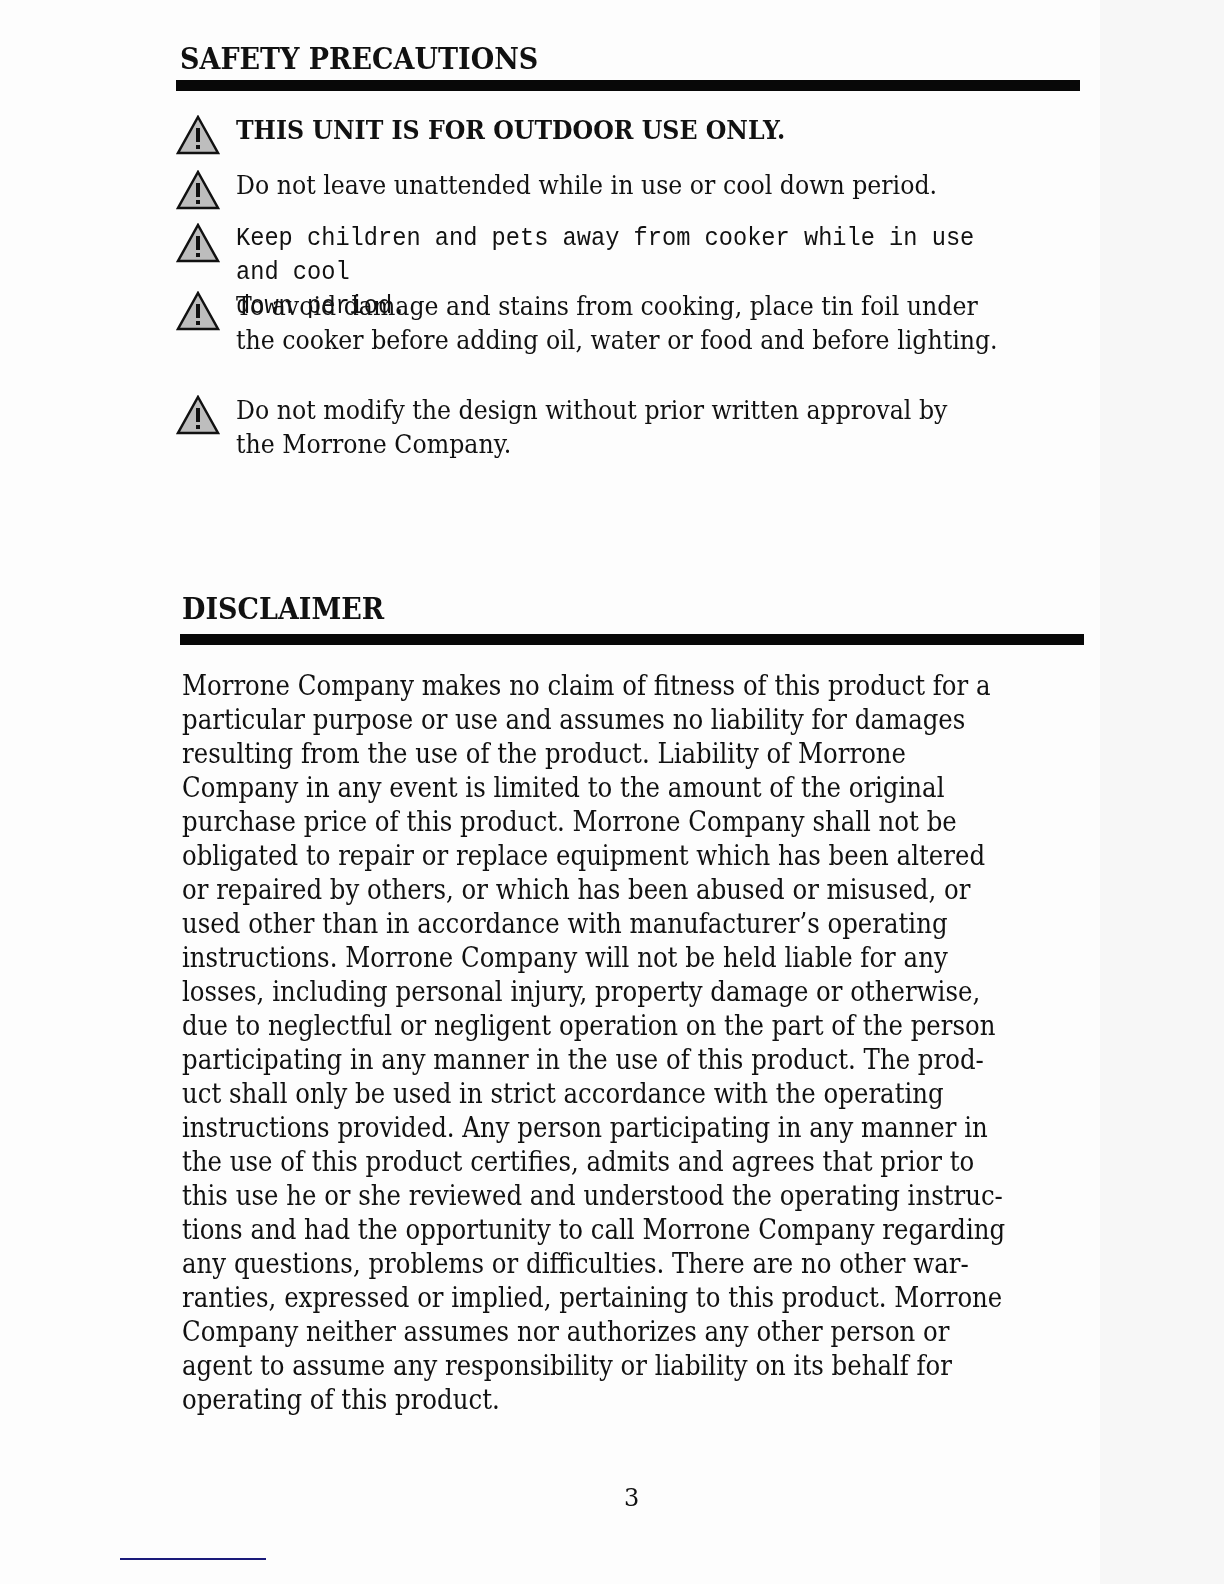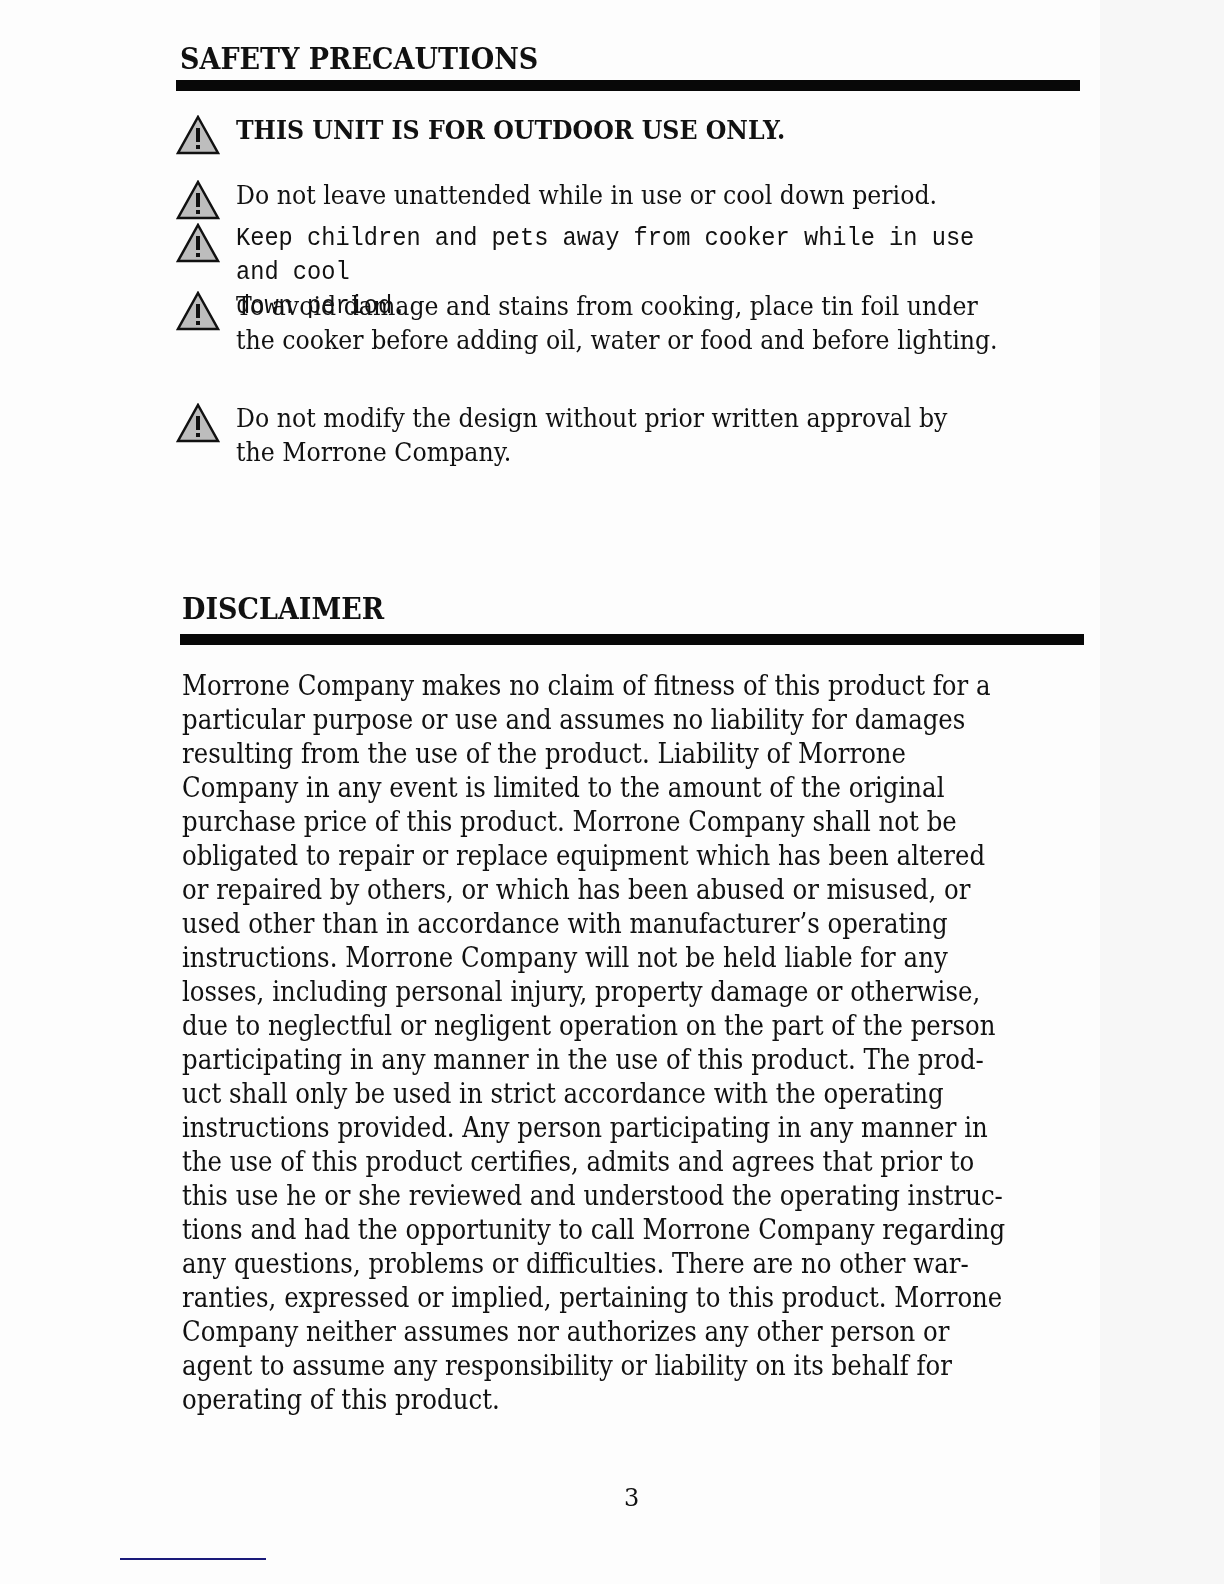--- a/index.html
+++ b/index.html
@@ -64,21 +64,21 @@
 
 <div class="warnings">
   <div class="warning" style="top:0px;">
     <svg class="warn-icon" viewBox="0 0 44 40">
       <polygon points="22,2 42,38 2,38" fill="#bdbdbd" stroke="#111" stroke-width="2.5"></polygon>
       <rect x="20" y="13" width="4" height="14" fill="#111"></rect>
       <rect x="20" y="30" width="4" height="4" fill="#111"></rect>
     </svg>
     <div class="warn-text bold">THIS UNIT IS FOR OUTDOOR USE ONLY.</div>
   </div>
-  <div class="warning" style="top:55px;margin-top:10px;">
+  <div class="warning" style="top:55px;">
     <svg class="warn-icon" viewBox="0 0 44 40">
       <polygon points="22,2 42,38 2,38" fill="#bdbdbd" stroke="#111" stroke-width="2.5"></polygon>
       <rect x="20" y="13" width="4" height="14" fill="#111"></rect>
       <rect x="20" y="30" width="4" height="4" fill="#111"></rect>
     </svg>
     <div class="warn-text">Do not leave unattended while in use or cool down period.</div>
   </div>
   <div class="warning" style="top:108px;font-family:Liberation Mono, monospace;">
     <svg class="warn-icon" viewBox="0 0 44 40">
       <polygon points="22,2 42,38 2,38" fill="#bdbdbd" stroke="#111" stroke-width="2.5"></polygon>
@@ -90,21 +90,21 @@
   </div>
   <div class="warning" style="top:176px;">
     <svg class="warn-icon" viewBox="0 0 44 40">
       <polygon points="22,2 42,38 2,38" fill="#bdbdbd" stroke="#111" stroke-width="2.5"></polygon>
       <rect x="20" y="13" width="4" height="14" fill="#111"></rect>
       <rect x="20" y="30" width="4" height="4" fill="#111"></rect>
     </svg>
     <div class="warn-text">To avoid damage and stains from cooking, place tin foil under
 the cooker before adding oil, water or food and before lighting.</div>
   </div>
-  <div class="warning" style="top:288px;">
+  <div class="warning" style="top:280px;">
     <svg class="warn-icon" viewBox="0 0 44 40">
       <polygon points="22,2 42,38 2,38" fill="#bdbdbd" stroke="#111" stroke-width="2.5"></polygon>
       <rect x="20" y="13" width="4" height="14" fill="#111"></rect>
       <rect x="20" y="30" width="4" height="4" fill="#111"></rect>
     </svg>
     <div class="warn-text">Do not modify the design without prior written approval by
 the Morrone Company.</div>
   </div>
 </div>
 

